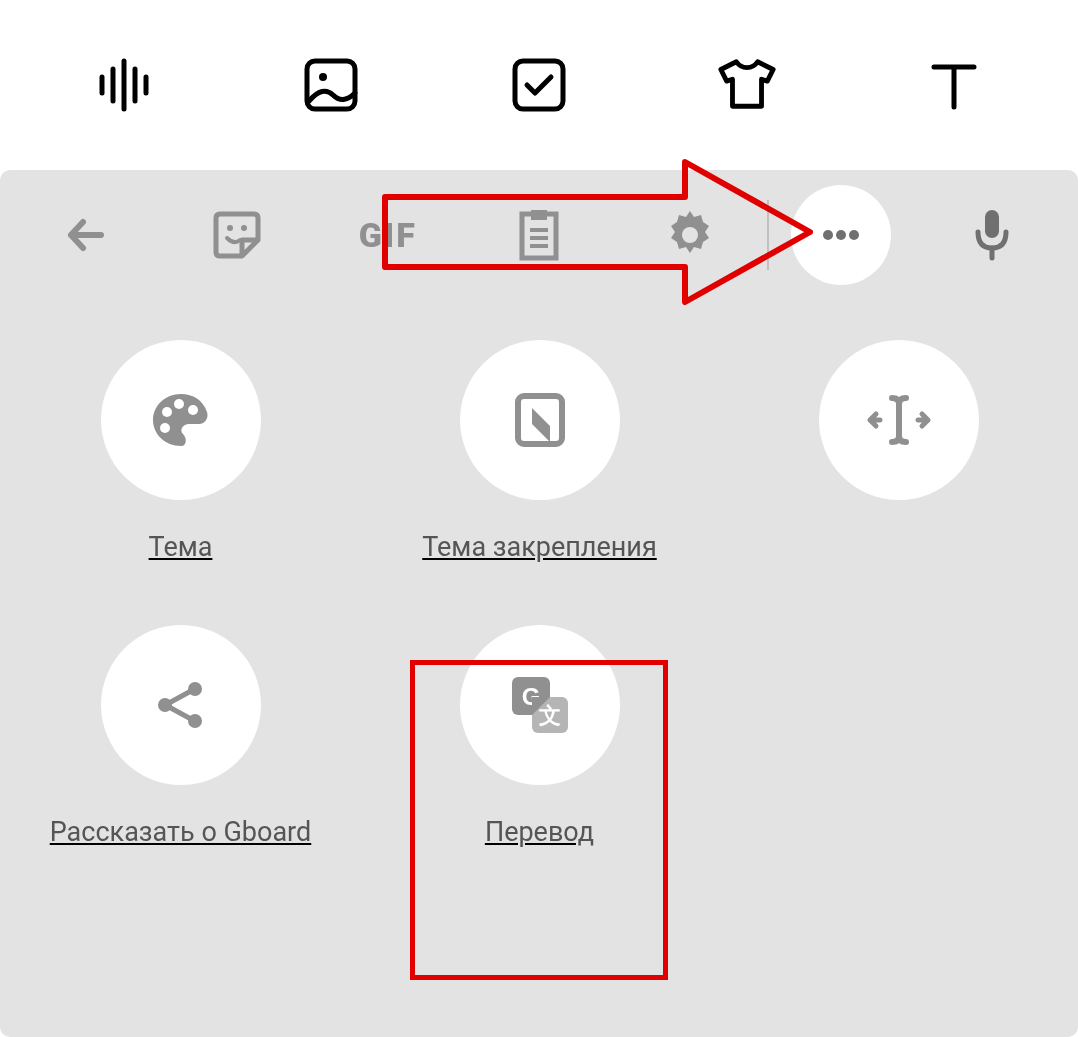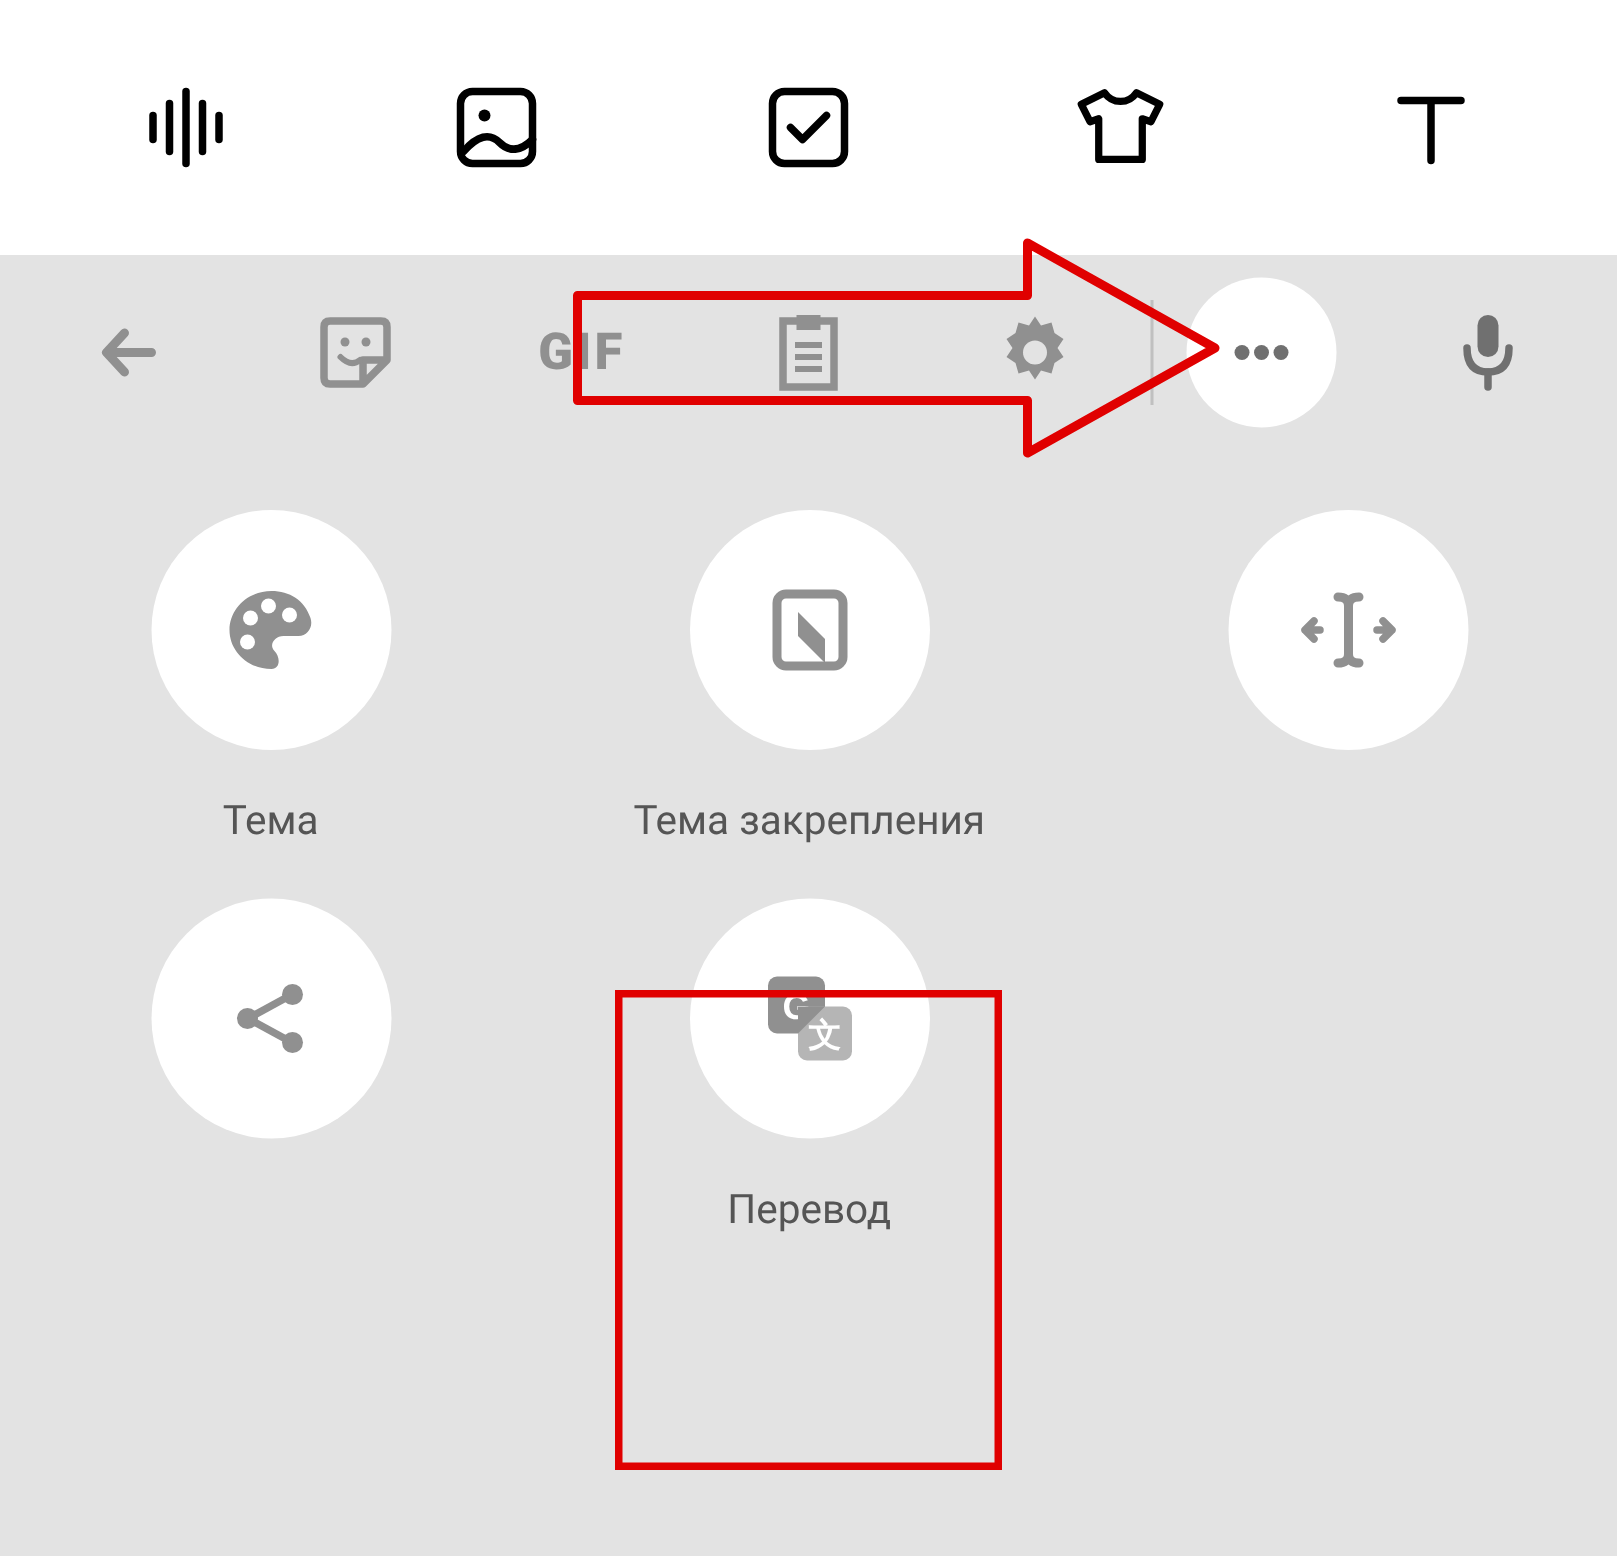--- a/index.html
+++ b/index.html
@@ -22,20 +22,21 @@
     width: 60px;
     height: 60px;
     display: flex;
     align-items: center;
     justify-content: center;
   }
   .keyboard-area {
     background: #e3e3e3;
     height: 867px;
     position: relative;
+    border-radius: 10px;
   }
   .toolbar {
     height: 130px;
     display: flex;
     align-items: center;
     justify-content: space-around;
     padding: 0 10px;
     position: relative;
   }
   .toolbar-item {
@@ -60,22 +61,23 @@
     height: 70px;
     background: #c0c0c0;
     position: absolute;
     left: 767px;
     top: 30px;
   }
   .grid {
     padding: 40px 0 0 1px;
     display: grid;
     grid-template-columns: repeat(3, 1fr);
-    gap: 34px 0;
+    gap: 60px 0;
     justify-items: center;
+    text-decoration: underline;
   }
   .grid-item {
     display: flex;
     flex-direction: column;
     align-items: center;
     width: 300px;
   }
   .circle {
     width: 160px;
     height: 160px;
@@ -238,20 +240,21 @@
     <div class="grid-item">
       <div class="circle">
         <svg width="60" height="60" viewBox="0 0 60 60">
           <circle cx="14" cy="30" r="7" fill="#909090"></circle>
           <circle cx="44" cy="14" r="7" fill="#909090"></circle>
           <circle cx="44" cy="46" r="7" fill="#909090"></circle>
           <line x1="18" y1="28" x2="40" y2="16" stroke="#909090" stroke-width="5"></line>
           <line x1="18" y1="32" x2="40" y2="44" stroke="#909090" stroke-width="5"></line>
         </svg>
       </div>
+      <div class="grid-label">Рассказать о Gboard</div>
     </div>
 
     <div class="grid-item">
       <div class="circle">
         <svg width="64" height="64" viewBox="0 0 64 64">
           <rect x="4" y="4" width="38" height="38" rx="6" fill="#909090"></rect>
           <text x="23" y="32" font-size="24" font-weight="900" fill="#fff" text-anchor="middle" font-family="Arial">G</text>
           <rect x="24" y="24" width="36" height="36" rx="6" fill="#b5b5b5"></rect>
           <text x="42" y="50" font-size="22" font-weight="700" fill="#fff" text-anchor="middle" font-family="Arial">文</text>
           <path d="M 24 42 L 24 24 L 42 24 Z" fill="#909090"></path>

